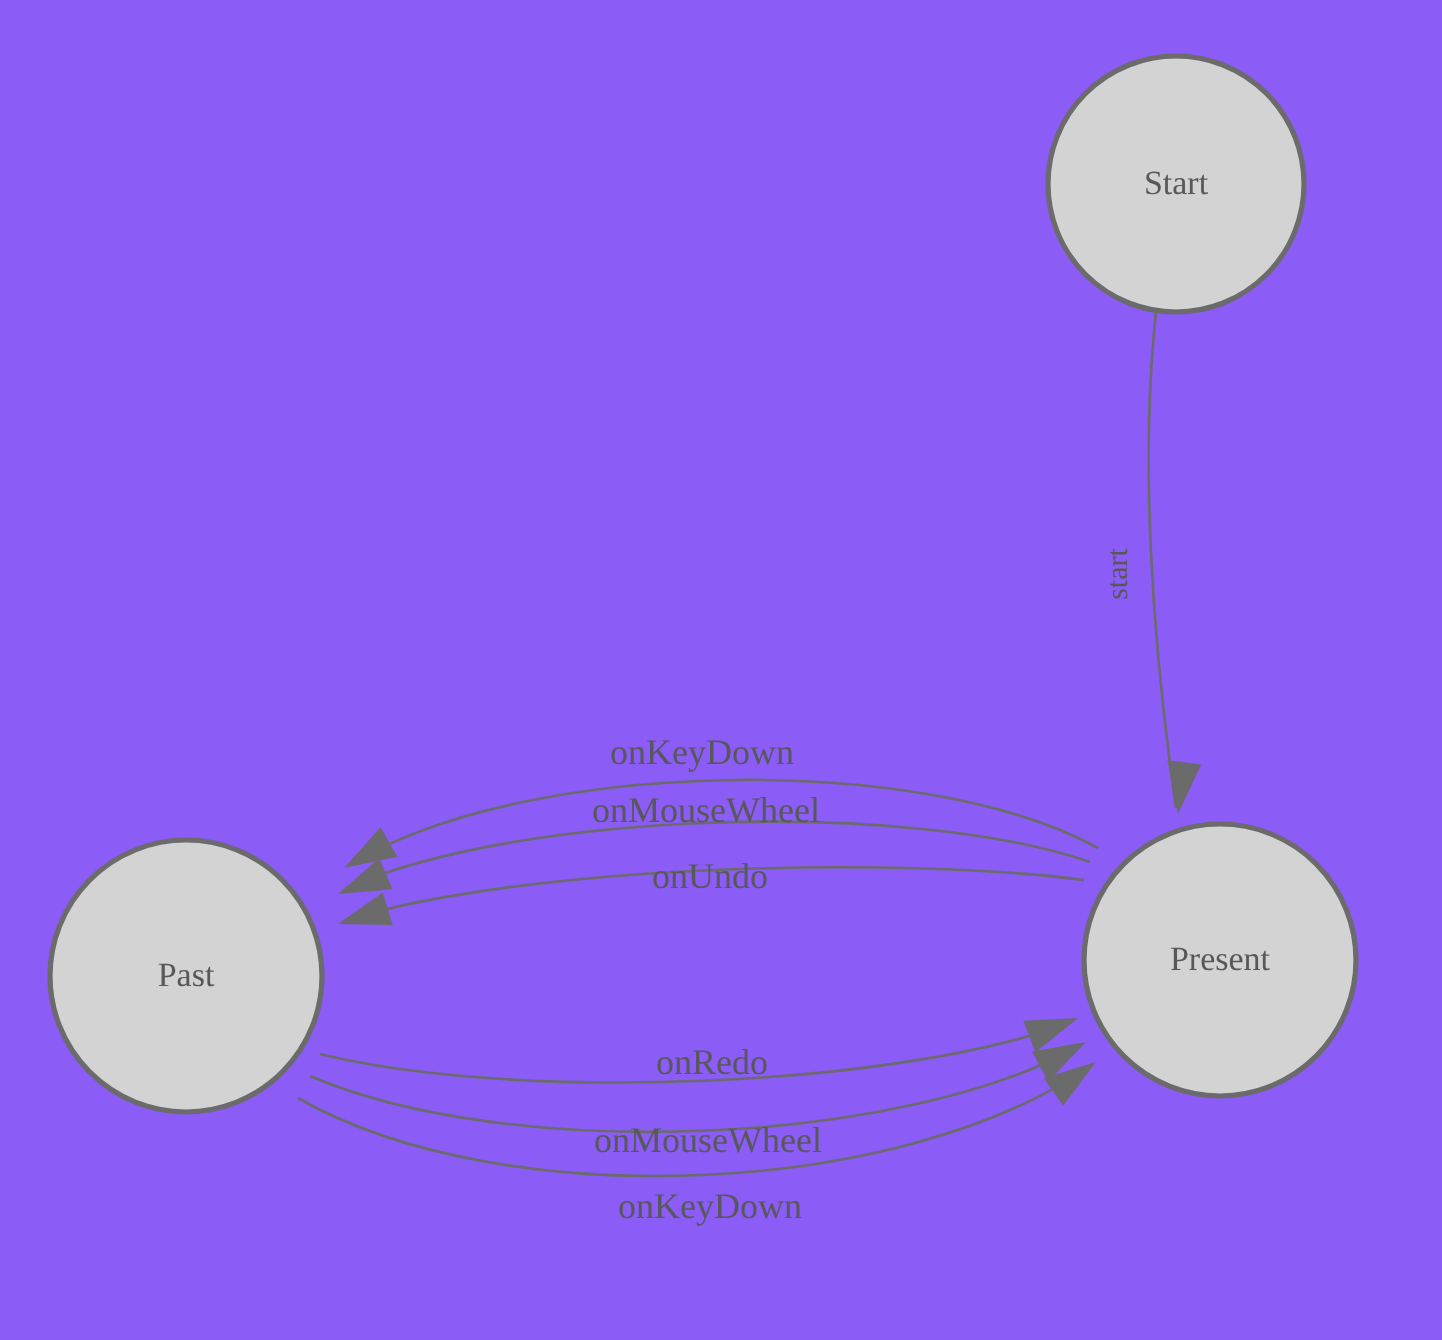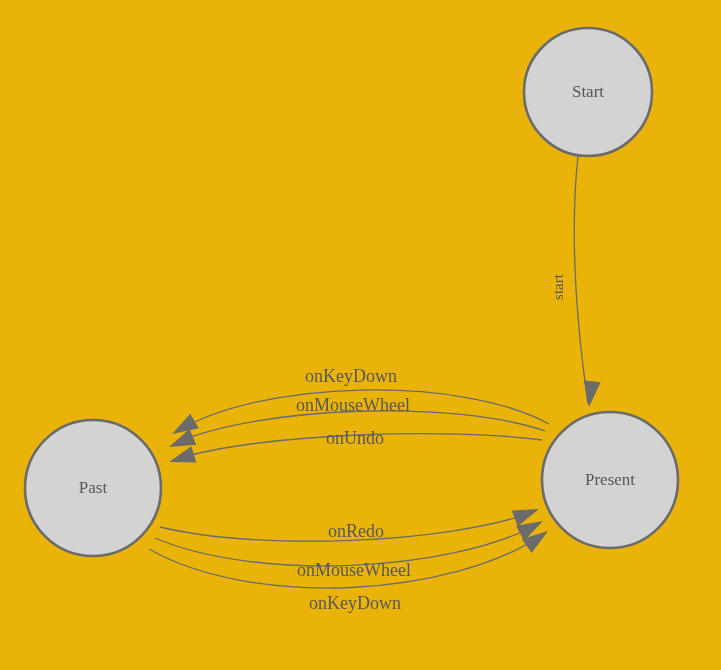--- a/index.html
+++ b/index.html
@@ -50,21 +50,21 @@
     font-family: "Liberation Serif", "DejaVu Serif", serif;
     font-size: 15px;
     text-anchor: middle;
     dominant-baseline: middle;
     pointer-events: none;
   }
 </style>
 </head>
 <body>
 
-<div id="diagram-canvas" style="background: #eab308;">
+<div id="diagram-canvas" style="background: #8b5cf6;">
   <svg id="diagram-svg" viewBox="0 0 721 670" xmlns="http://www.w3.org/2000/svg">
 
     <g id="edges-layer">
       <path class="edge-path" id="path-e-start" d="M 578,156 C 570,230 576,320 588,404" stroke="#6b6b6b"></path>
       <path class="edge-path" id="path-e-present-past-onkeydown" d="M 549,424 C 460,375 260,380 176,432" stroke="#6b6b6b"></path>
       <path class="edge-path" id="path-e-present-past-onmousewheel" d="M 545,431 C 455,400 262,405 173,444" stroke="#6b6b6b"></path>
       <path class="edge-path" id="path-e-present-past-onundo" d="M 542,440 C 450,428 265,432 173,460" stroke="#6b6b6b"></path>
       <path class="edge-path" id="path-e-past-present-onredo" d="M 160,527 C 258,551 448,544 536,511" stroke="#6b6b6b"></path>
       <path class="edge-path" id="path-e-past-present-onmousewheel" d="M 155,538 C 255,581 450,573 540,523" stroke="#6b6b6b"></path>
       <path class="edge-path" id="path-e-past-present-onkeydown" d="M 149,549 C 252,608 452,598 545,533" stroke="#6b6b6b"></path>

